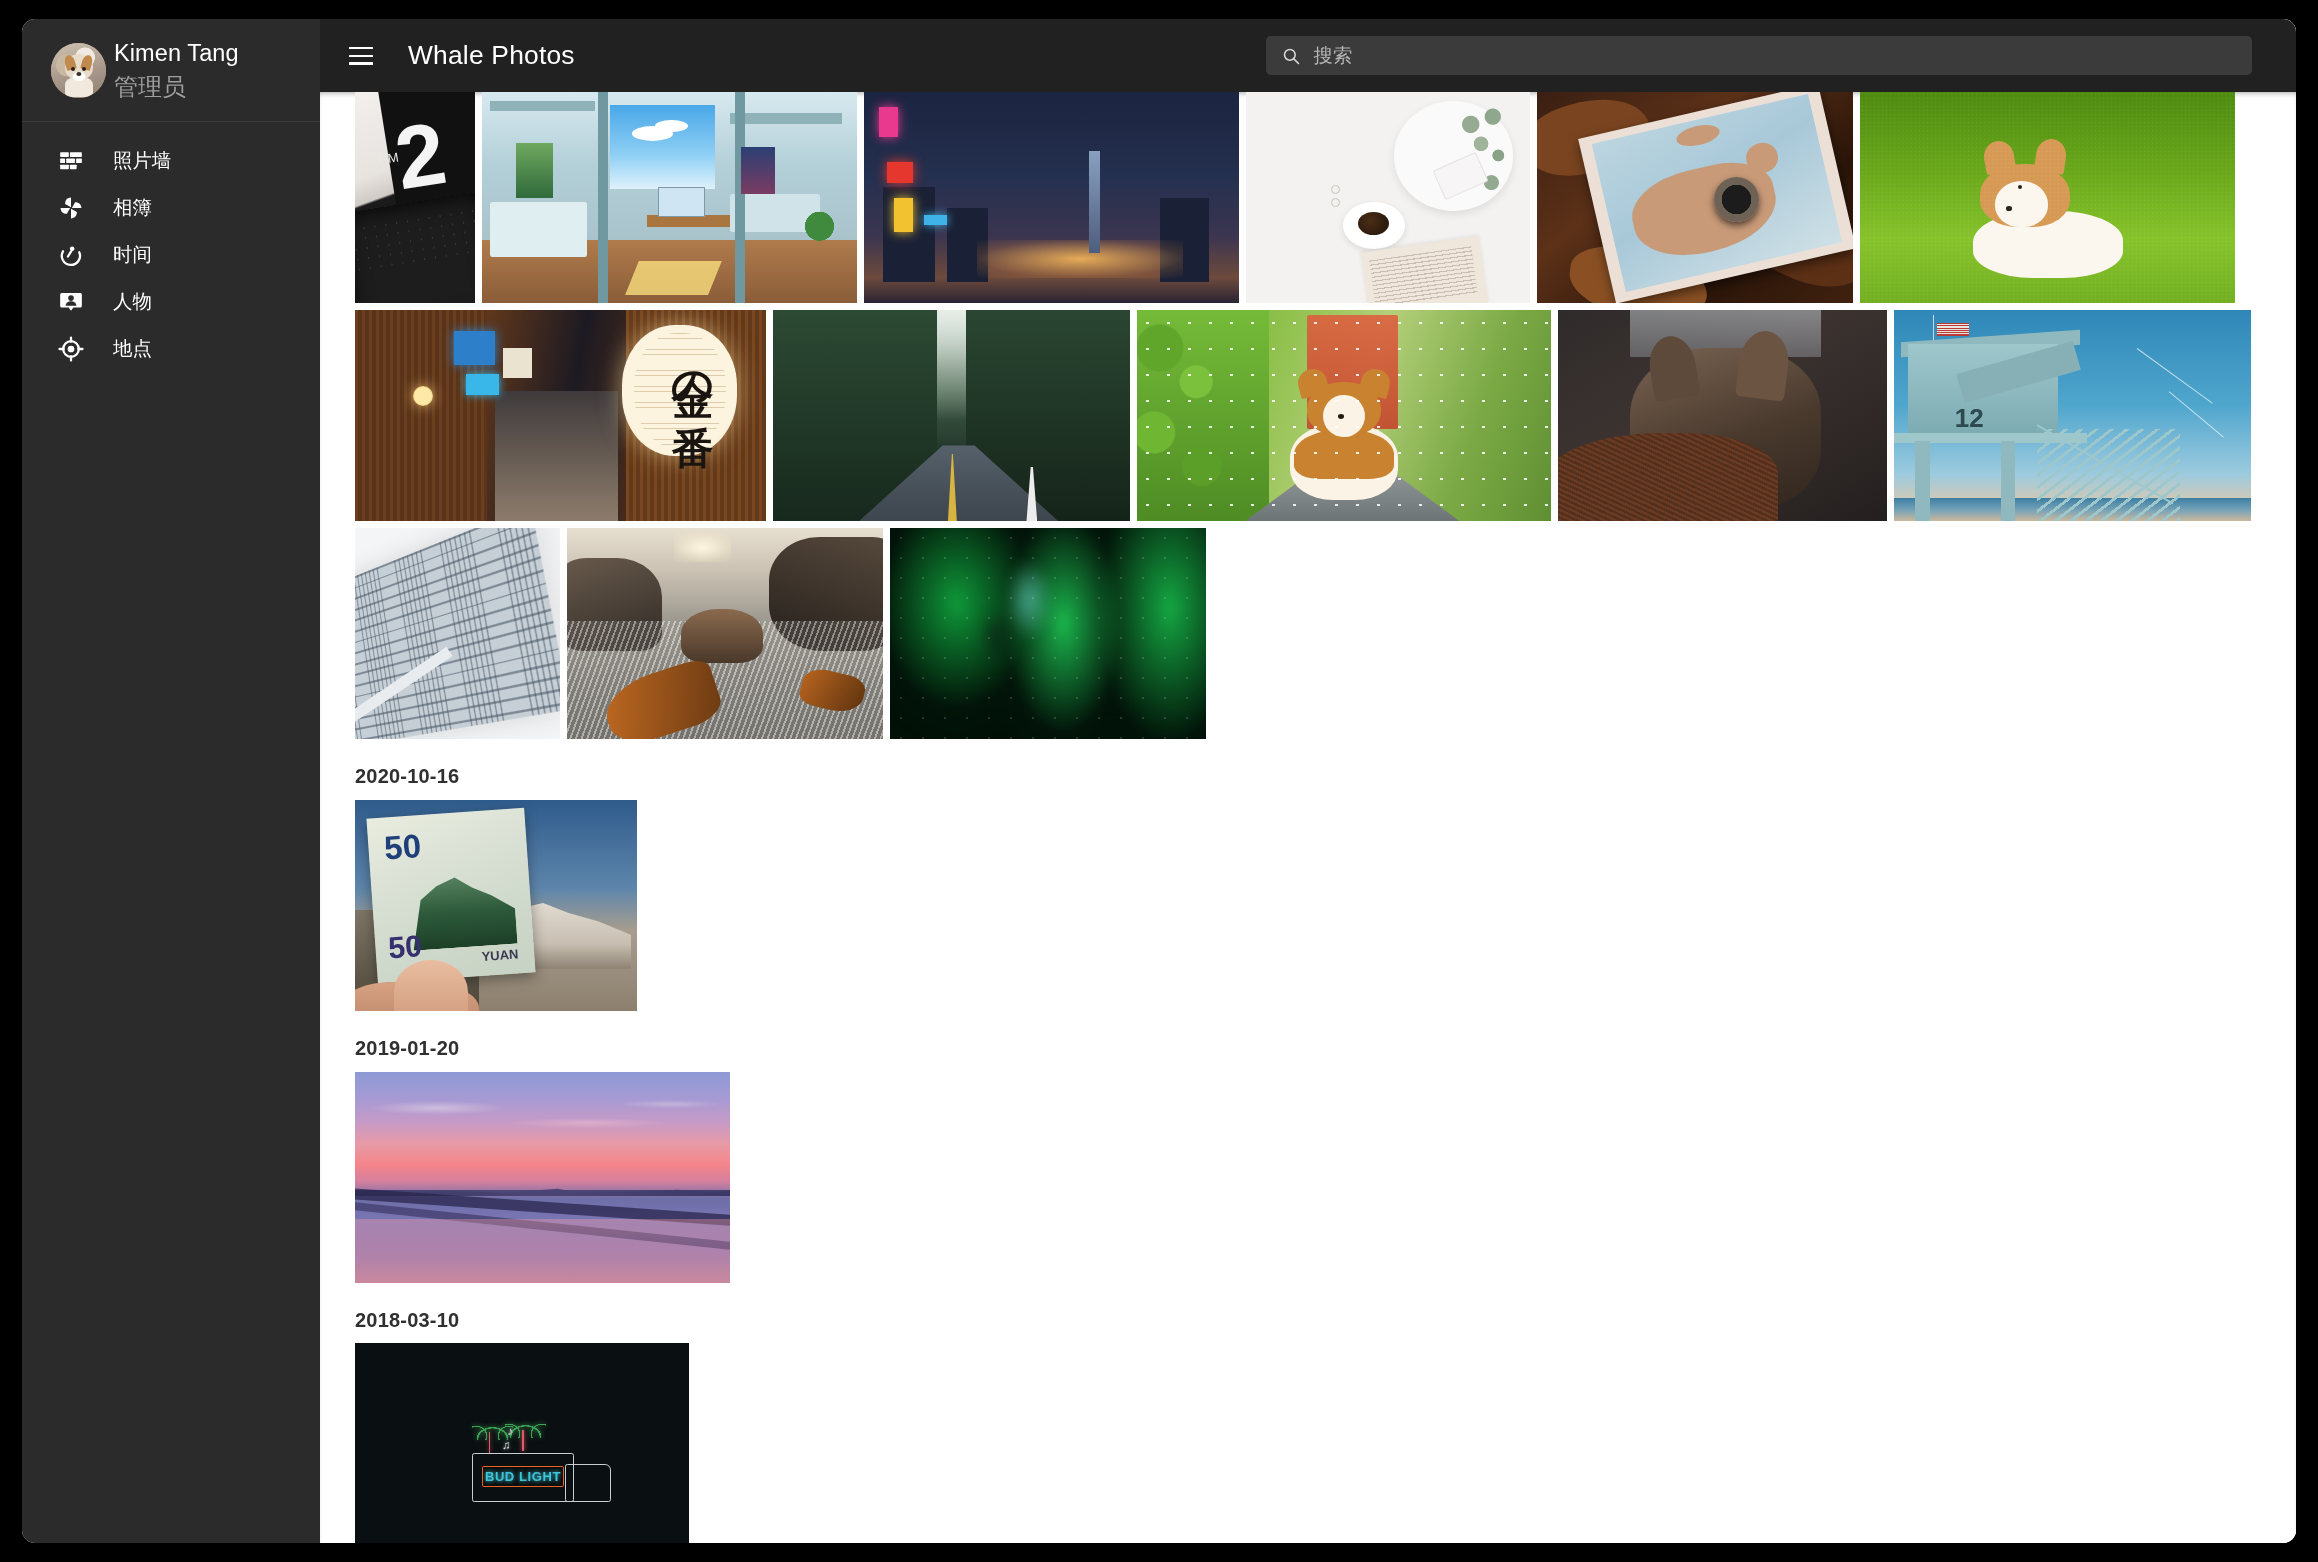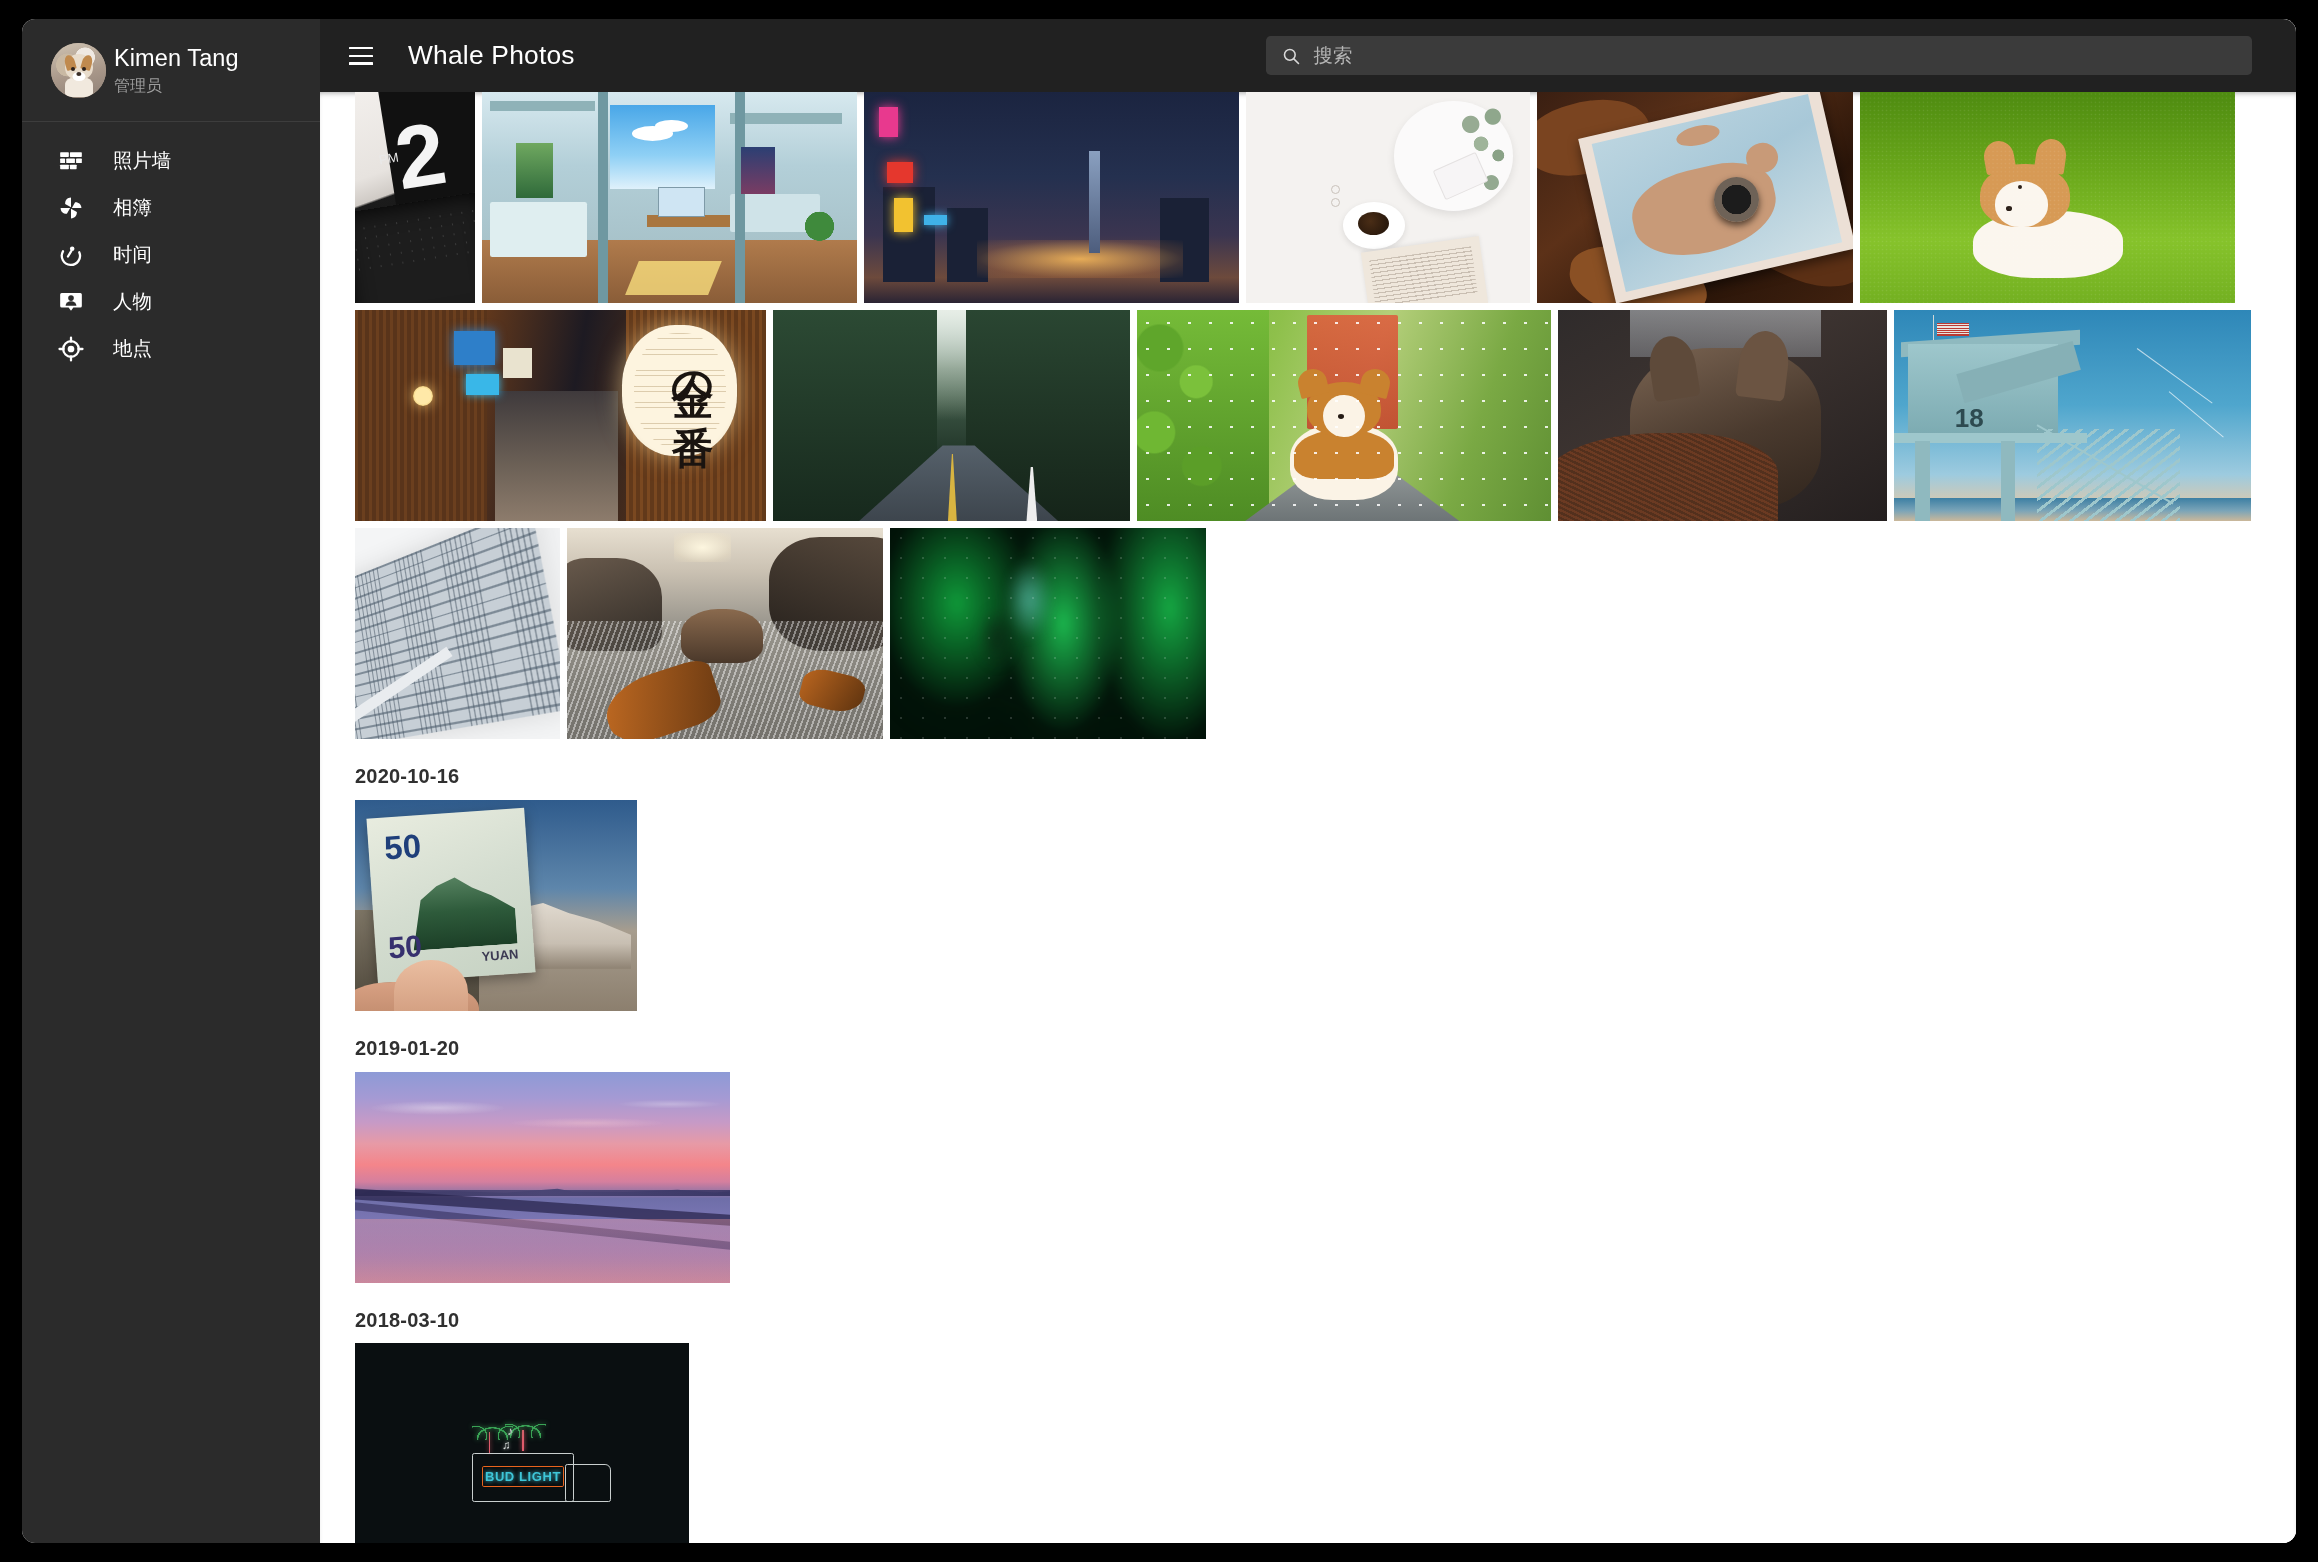--- a/index.html
+++ b/index.html
@@ -108,21 +108,21 @@
     flex-direction: column;
     justify-content: center;
   }
   #user-name {
     font-size: 23.5px;
     color: #ffffff;
     line-height: 1.25;
     letter-spacing: 0.1px;
   }
   #user-role {
-    font-size: 16px;
+    font-size: 24px;
     color: #9e9e9e;
     line-height: 1.3;
     margin-top: 2.3px;
   }
 
   #sidebar-nav {
     padding-top: 15.3px;
   }
   .nav-item {
     display: flex;
@@ -932,21 +932,21 @@
               <div class="pole"></div>
                 <div class="flag"></div>
               <div class="roof"></div>
                 <div class="hut"></div>
                 <div class="awn"></div>
               <div class="deck"></div>
                 <div class="leg1"></div>
                 <div class="leg2"></div>
               <div class="stairs"></div>
                 <div class="rail"></div>
-              <div class="num">18</div>
+              <div class="num">12</div>
             </div>
           </div>
         </div>
 
         <div class="photo-row">
           <div class="thumb" style="width:205px">
             <div class="art art-building">
               <div class="tower"></div>
                 <div class="beam"></div>
             </div>

